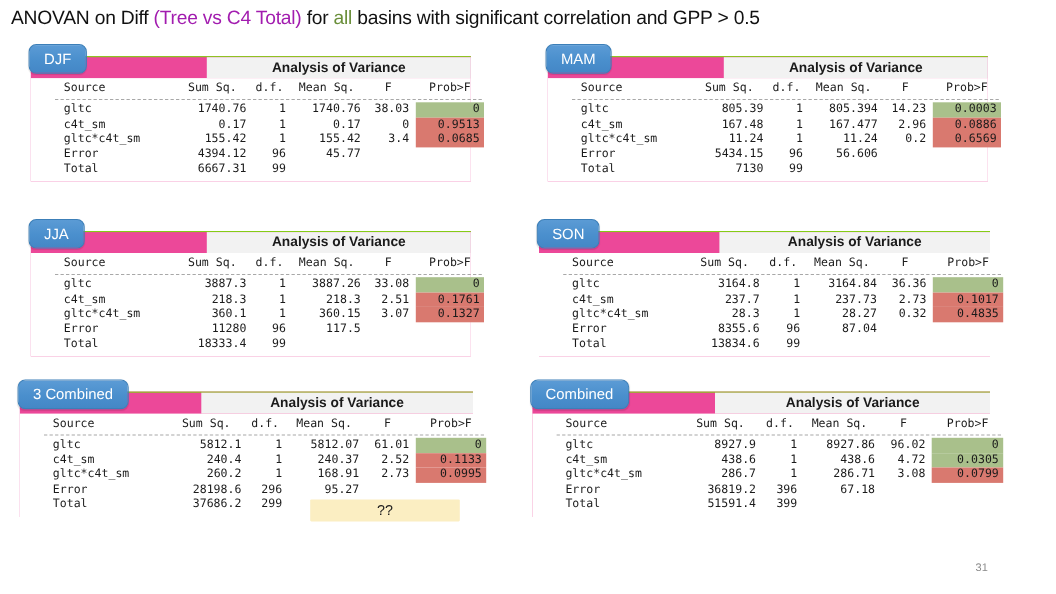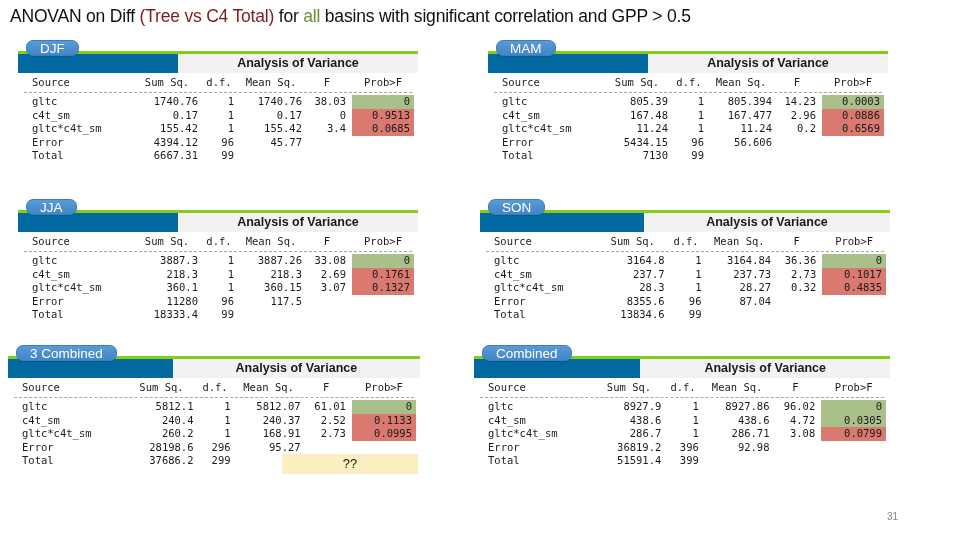--- a/index.html
+++ b/index.html
@@ -19,61 +19,61 @@
   .slide-title {
     position: absolute;
     left: 10px;
     top: 6px;
     width: 940px;
     font-size: 17.5px;
     color: #111111;
     letter-spacing: -0.2px;
     white-space: nowrap;
   }
-  .t-red  { color: #7f1d1d; }
+  .t-red  { color: #a21caf; }
   .t-green{ color: #6a8f3a; margin-top: 40px; }
 
   
   .panel {
     position: absolute;
   }
   .panel-inner {
     position: relative;
     width: 100%;
     height: 100%;
   }
 
   
   .season-tab {
     position: absolute;
     left: 12px;
     top: 0px;
-    height: 16px;
+    height: 27px;
     background: linear-gradient(180deg, #5b9bd5 0%, #4a8fcd 55%, #4487c6 100%);
     border: 1px solid #3c7fb8;
     border-radius: 7px;
     color: #ffffff;
     font-size: 13.5px;
     display: flex;
     align-items: center;
     justify-content: center;
     padding: 0 13px;
     box-sizing: border-box;
     z-index: 5;
     box-shadow: 0 1px 1px rgba(0,0,0,0.12);
   }
 
   
   .anova-window {
     position: absolute;
-    left: 4px;
+    left: 14px;
     top: 11px;
     width: 100%;
-    background: #0369a1;
-    border-top: 3px solid #84cc16;
+    background: #ec4899;
+    border-top: 1px solid #84cc16;
     box-sizing: border-box;
   }
   .anova-heading {
     text-align: center;
     font-size: 12.5px;
     font-weight: bold;
     color: #1a1a1a;
     padding: 2px 0 3px 0;
     background: #f2f2f2;
     margin-left: 40%;
@@ -83,20 +83,21 @@
     padding: 2px 0 4px 0;
   }
 
   table.anova {
     border-collapse: collapse;
     font-family: "DejaVu Sans Mono", "Liberation Mono", monospace;
     font-size: 10.5px;
     color: #1b1b1b;
     width: 100%;
     table-layout: fixed;
+    margin-left: 16px;
   }
   table.anova th {
     font-weight: normal;
     text-align: center;
     padding: 1px 4px 2px 2px;
     white-space: nowrap;
   }
   table.anova th.src { text-align: left; padding-left: 14px; }
   table.anova td {
     text-align: right;
@@ -392,21 +393,21 @@
                   <td>33.08</td>
                   <td class="pv">
                     <span class="hl hl-green">0</span>
                   </td>
                 </tr>
                 <tr>
                   <td class="src">c4t_sm</td>
                   <td>218.3</td>
                   <td>1</td>
                   <td>218.3</td>
-                  <td>2.69</td>
+                  <td>2.51</td>
                   <td class="pv">
                     <span class="hl hl-red">0.1761</span>
                   </td>
                 </tr>
                 <tr>
                   <td class="src">gltc*c4t_sm</td>
                   <td>360.1</td>
                   <td>1</td>
                   <td>360.15</td>
                   <td>3.07</td>
@@ -672,21 +673,21 @@
                   <td>286.71</td>
                   <td>3.08</td>
                   <td class="pv">
                     <span class="hl hl-red">0.0799</span>
                   </td>
                 </tr>
                 <tr>
                   <td class="src">Error</td>
                   <td>36819.2</td>
                   <td>396</td>
-                  <td>92.98</td>
+                  <td>67.18</td>
                   <td></td>
                   <td class="pv">
                     <span class="hl hl-none"></span>
                   </td>
                 </tr>
                 <tr>
                   <td class="src">Total</td>
                   <td>51591.4</td>
                   <td>399</td>
                   <td></td>

